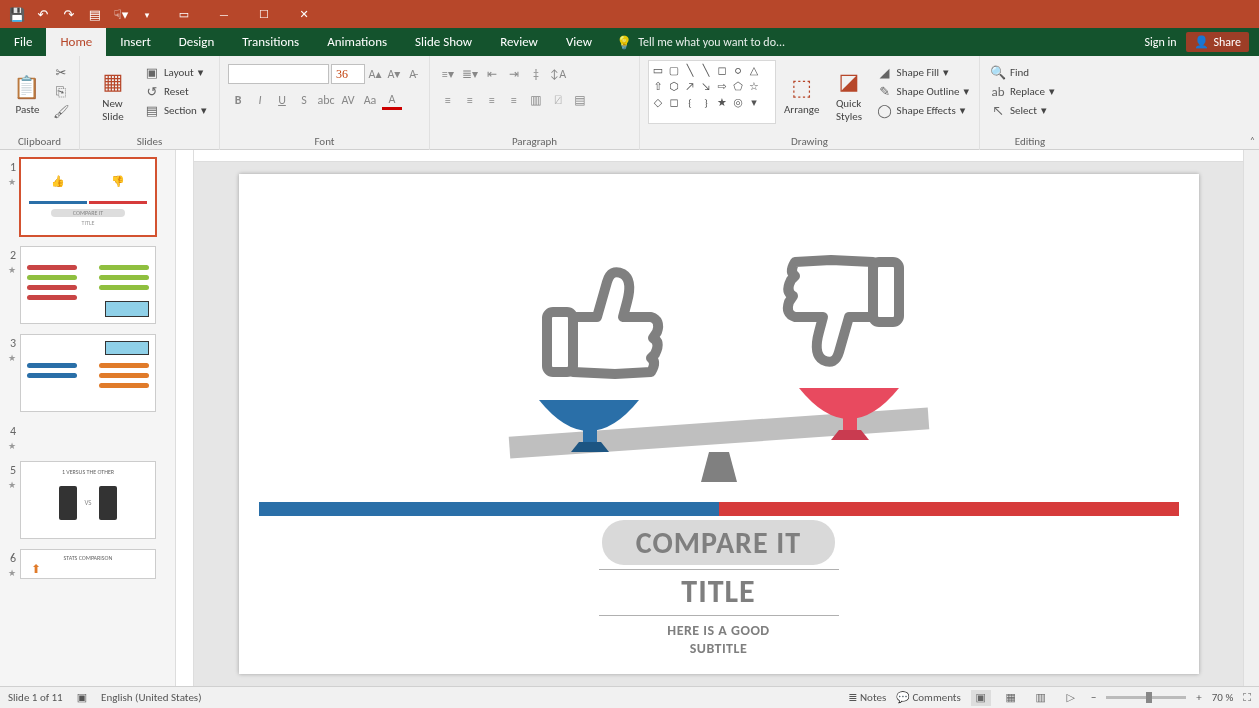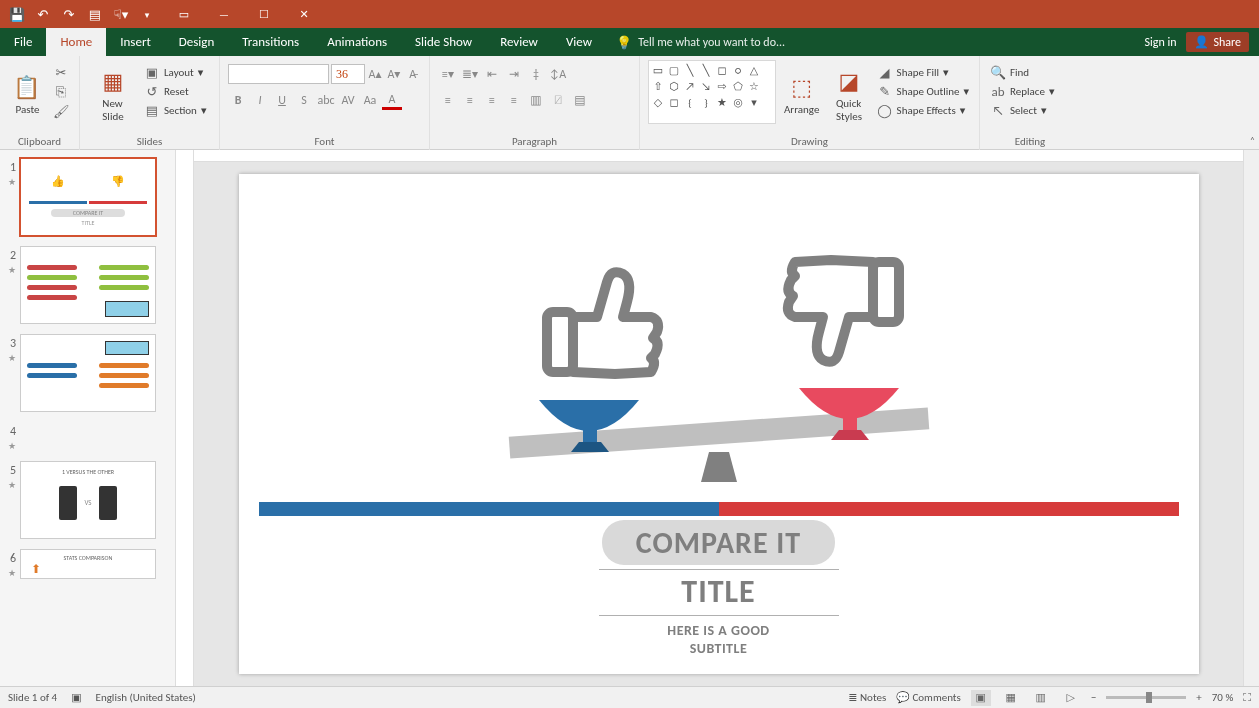--- a/index.html
+++ b/index.html
@@ -384,21 +384,21 @@
             <span>SUBTITLE</span>
           </div>
         </div>
       </div>
     </div>
     <div class="scrollbar-v"></div>
   </div>
 </div>
 
 <div class="statusbar">
-  <span>Slide 1 of 4</span>
+  <span>Slide 1 of 11</span>
   <span>▣</span>
   <span>English (United States)</span>
   <div class="right">
     <span>≣ <span>Notes</span></span>
     <span>💬 <span>Comments</span></span>
     <div class="viewbtn" style="background:#ddd;">▣</div>
     <div class="viewbtn">▦</div>
     <div class="viewbtn">▥</div>
     <div class="viewbtn">▷</div>
     <span>−</span>

